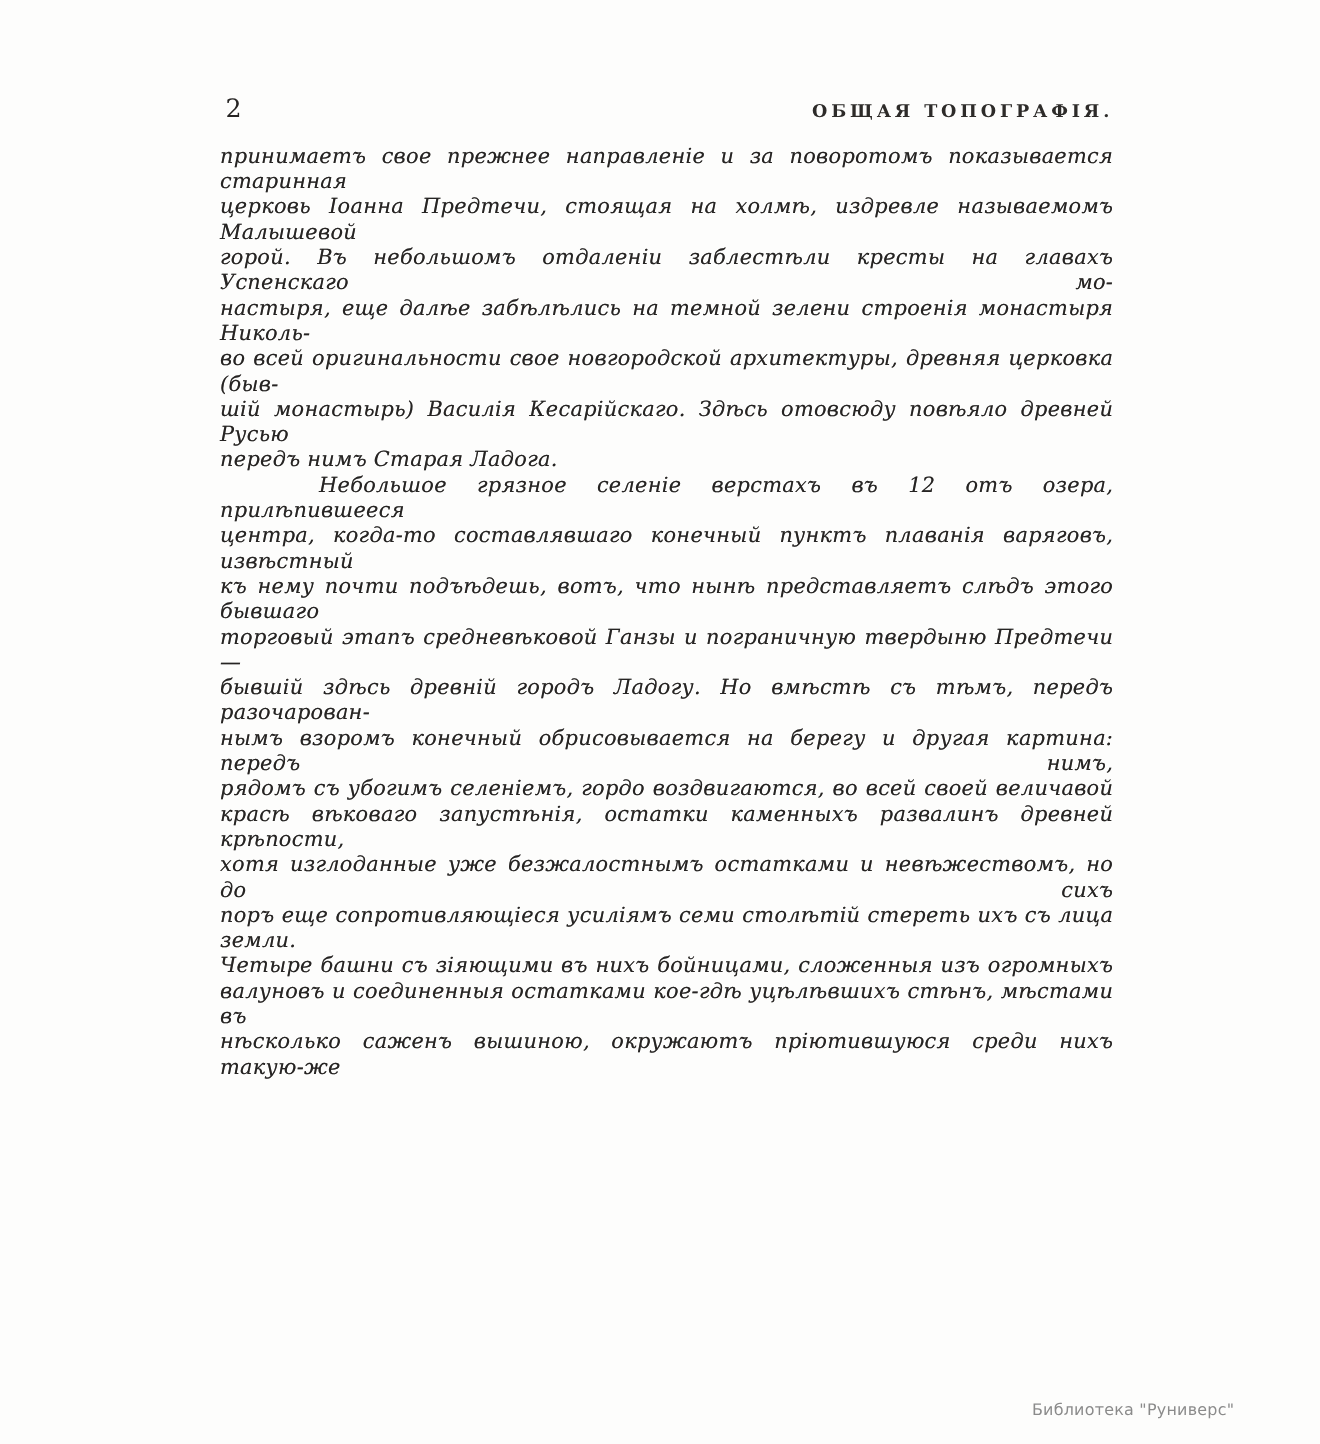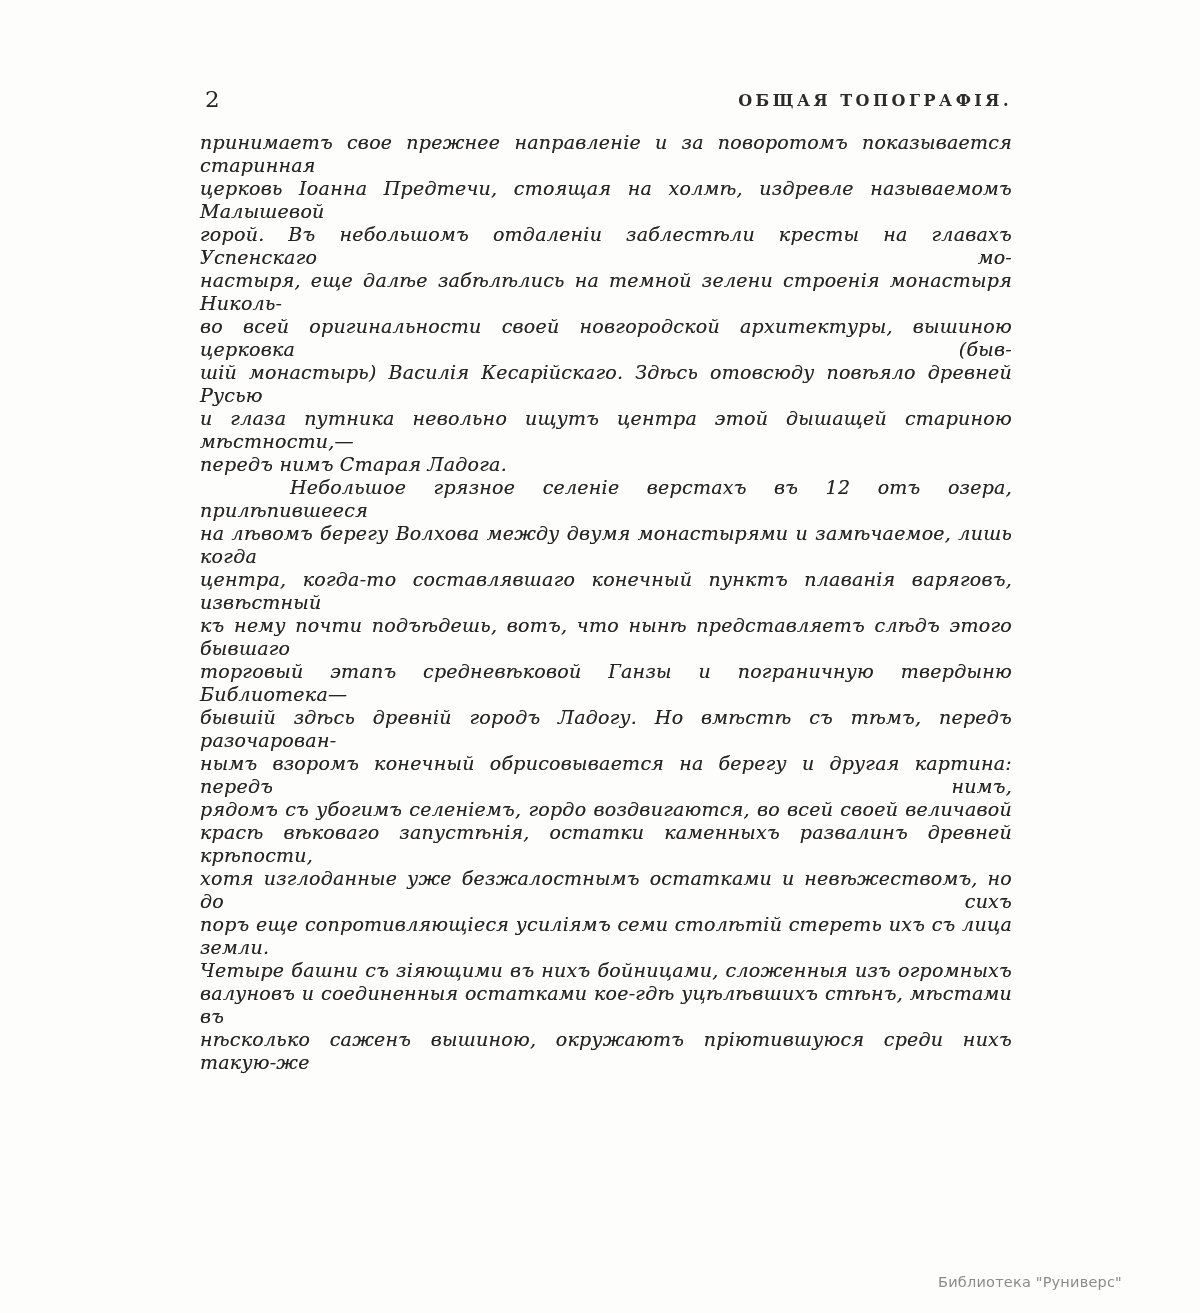--- a/index.html
+++ b/index.html
@@ -81,31 +81,29 @@
   <span class="page-number">2</span>
   <span class="running-title">ОБЩАЯ ТОПОГРАФІЯ.</span>
 </header>
 
 <main class="text-block">
     <div>
       <div class="line">принимаетъ свое прежнее направленіе и за поворотомъ показывается старинная</div>
       <div class="line">церковь Іоанна Предтечи, стоящая на холмѣ, издревле называемомъ Малышевой</div>
       <div class="line">горой. Въ небольшомъ отдаленіи заблестѣли кресты на главахъ Успенскаго мо-</div>
       <div class="line">настыря, еще далѣе забѣлѣлись на темной зелени строенія монастыря Николь-</div>
-      <div class="line">во всей оригинальности своей новгородской архитектуры, вышиною церковка (быв-</div>
+      <div class="line">во всей оригинальности свое новгородской архитектуры, древняя церковка (быв-</div>
       <div class="line">шій монастырь) Василія Кесарійскаго. Здѣсь отовсюду повѣяло древней Русью</div>
-      <div class="line">и глаза путника невольно ищутъ центра этой дышащей стариною мѣстности,—</div>
       <div class="line no-stretch">передъ нимъ Старая Ладога.</div>
     </div>
     <div>
       <div class="line indent">Небольшое грязное селеніе верстахъ въ 12 отъ озера, прилѣпившееся</div>
-      <div class="line">на лѣвомъ берегу Волхова между двумя монастырями и замѣчаемое, лишь когда</div>
       <div class="line">центра, когда-то составлявшаго конечный пунктъ плаванія варяговъ, извѣстный</div>
       <div class="line">къ нему почти подъѣдешь, вотъ, что нынѣ представляетъ слѣдъ этого бывшаго</div>
-      <div class="line">торговый этапъ средневѣковой Ганзы и пограничную твердыню Библиотека—</div>
+      <div class="line">торговый этапъ средневѣковой Ганзы и пограничную твердыню Предтечи—</div>
       <div class="line">бывшій здѣсь древній городъ Ладогу. Но вмѣстѣ съ тѣмъ, передъ разочарован-</div>
       <div class="line">нымъ взоромъ конечный обрисовывается на берегу и другая картина: передъ нимъ,</div>
       <div class="line">рядомъ съ убогимъ селеніемъ, гордо воздвигаются, во всей своей величавой</div>
       <div class="line">красѣ вѣковаго запустѣнія, остатки каменныхъ развалинъ древней крѣпости,</div>
       <div class="line">хотя изглоданные уже безжалостнымъ остатками и невѣжествомъ, но до сихъ</div>
       <div class="line">поръ еще сопротивляющіеся усиліямъ семи столѣтій стереть ихъ съ лица земли.</div>
       <div class="line">Четыре башни съ зіяющими въ нихъ бойницами, сложенныя изъ огромныхъ</div>
       <div class="line">валуновъ и соединенныя остатками кое-гдѣ уцѣлѣвшихъ стѣнъ, мѣстами въ</div>
       <div class="line">нѣсколько саженъ вышиною, окружаютъ пріютившуюся среди нихъ такую-же</div>
     </div>

